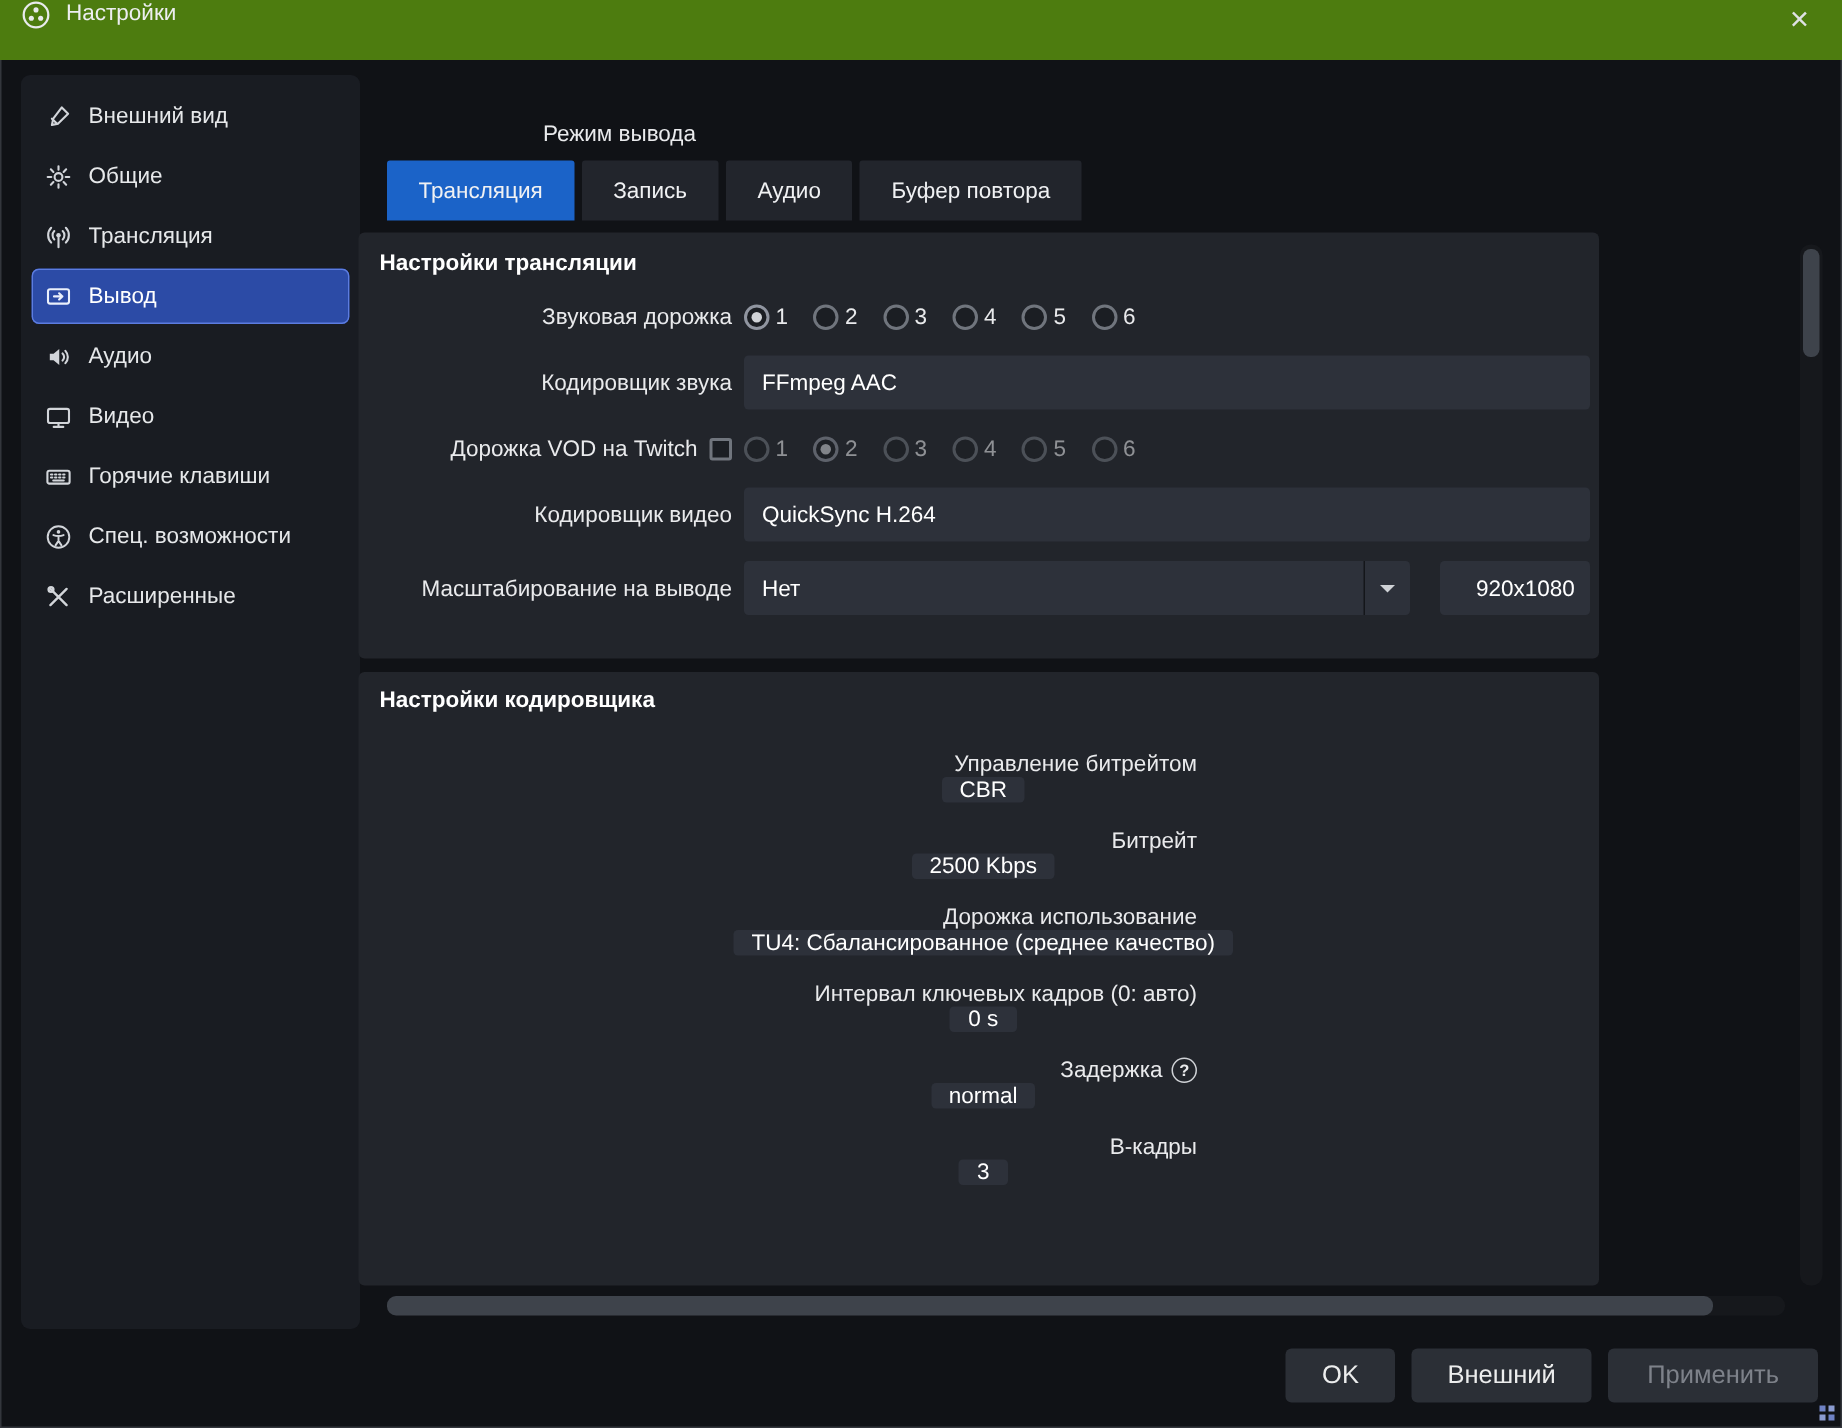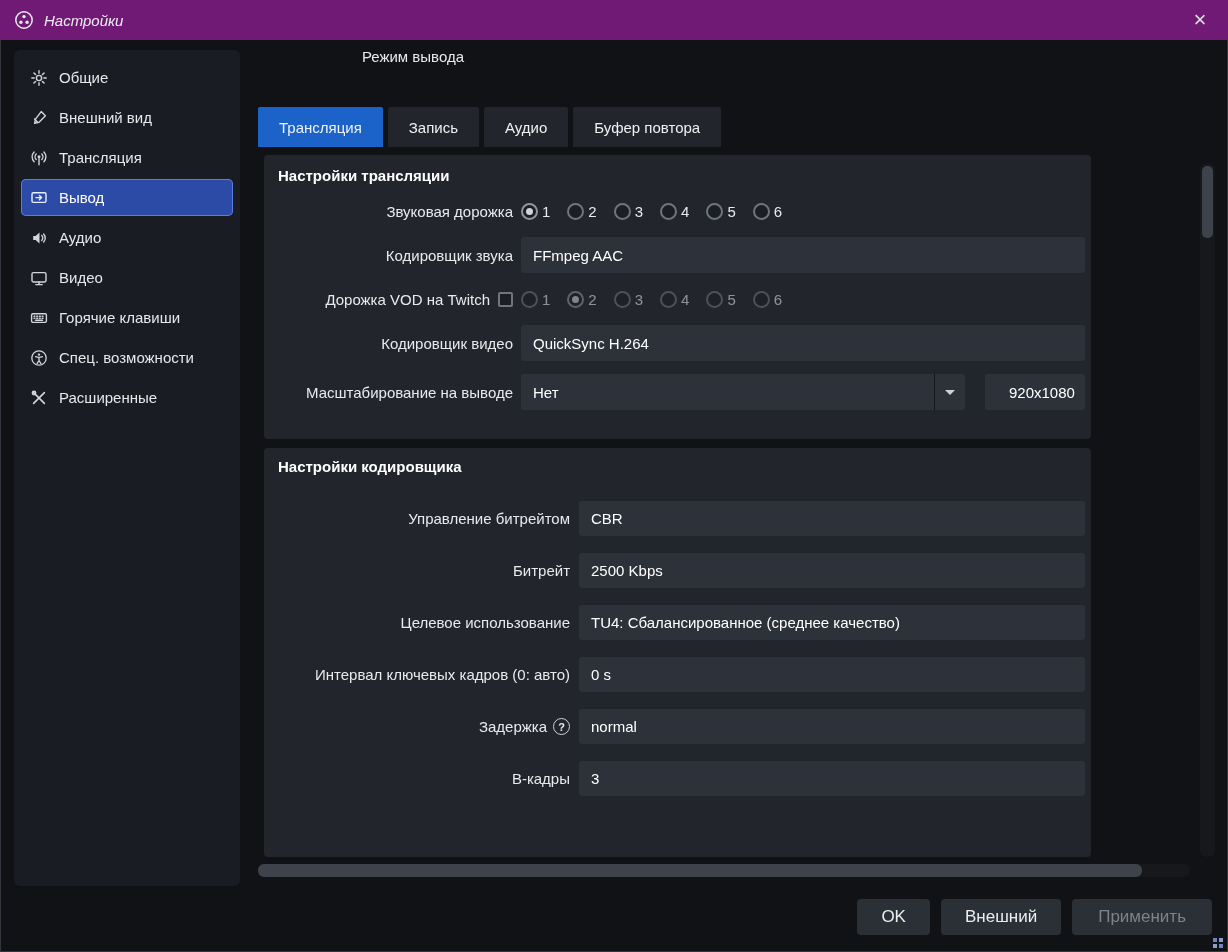--- a/index.html
+++ b/index.html
@@ -6,61 +6,61 @@
   html,body { width:1228px; height:952px; }
   body {
     font-family: "Liberation Sans", sans-serif;
     background:#101216;
     color:#e9eaec;
     overflow:hidden;
   }
   .window { position:relative; width:1228px; height:952px; box-shadow: inset 0 0 0 1px #33363c; }
 
   
-  .titlebar { position:absolute; top:0; left:0; right:0; height:40px; background:#701a75;
-              display:flex; align-items:center; padding:0 14px; gap:10px;font-style:italic; }
+  .titlebar { position:absolute; top:0; left:0; right:0; height:40px; background:#4d7c0f;
+              display:flex; align-items:flex-start; padding:0 14px; gap:10px; }
   .titlebar .title { font-size:15px; color:#eceef0; }
   .close-btn { margin-left:auto; font-size:22px; line-height:1; color:#dfe1e4; padding:2px 8px; cursor:default; }
 
   
   .sidebar { position:absolute; left:14px; top:50px; width:226px; height:836px;
              background:#191c22; border-radius:6px; padding:6px 0; }
   .side-item { display:flex; align-items:center; gap:11px; height:37px; margin:3px 7px;
                padding:0 9px; border-radius:5px; font-size:15px; color:#e6e8ea; }
   .side-item.selected { background:#2c4ba6; box-shadow: inset 0 0 0 1px #5c7ce0; color:#ffffff; }
   .side-item .icn { width:18px; height:18px; flex:none; display:flex; align-items:center; justify-content:center; }
   .icn svg { display:block; }
 
   
-  .outrow { position:absolute; left:250px; top:38px; width:963px; height:37px; display:flex; align-items:center; }
+  .outrow { position:absolute; left:250px; top:71px; width:963px; height:37px; display:flex; align-items:center; }
   .outrow .lbl { width:224px; text-align:right; padding-right:10px; font-size:15px; flex:none; }
   .combo { position:relative; flex:1; height:37px; background:#2d313a; border-radius:4px;
            display:flex; align-items:center; padding:0 40px 0 12px; font-size:15px; color:#fff; }
   .combo-arrow { position:absolute; right:0; top:0; bottom:0; width:31px; border-left:1px solid #14161a;
                  display:flex; align-items:center; justify-content:center; }
   .tri { width:0; height:0; border:5px solid transparent; border-top-color:#cfd2d6; margin-top:5px; }
 
   
   .tabs { position:absolute; left:258px; top:107px; display:flex; gap:5px; }
   .tab { height:40px; padding:0 21px; background:#22252c; color:#f0f1f3; font-size:15px;
          display:flex; align-items:center; border-radius:2px 2px 0 0; }
   .tab.active { background:#1b63c8; }
 
   
-  .panel { position:absolute; left:264px; width:827px; background:#22252b; border-radius:4px; }
+  .panel { position:absolute; left:239px; width:827px; background:#22252b; border-radius:4px; }
   .panel1 { top:155px; height:284px; padding:12px 6px 0 12px; }
   .panel2 { top:448px; height:409px; padding:10px 6px 0 12px; }
   .ptitle { font-weight:700; font-size:15px; color:#ffffff; padding-left:2px; }
   .panel1 .ptitle { margin-bottom:14px; }
   .panel2 .ptitle { margin-bottom:26px; }
 
   .row1 { display:flex; align-items:center; margin-bottom:13px; min-height:26px; }
   .label1 { width:245px; flex:none; text-align:center; padding-right:8px; font-size:15px;
             display:flex; justify-content:flex-end; align-items:center; gap:2px; }
-  .row2 { display:flex; align-items:center; margin-bottom:17px; }
+  .row2 { display:flex; align-items:center; margin-bottom:17px;flex-direction:column; }
   .row2:last-child { margin-bottom:0; }
   .label2 { width:303px; flex:none; text-align:right; padding-right:9px; font-size:15px;
             display:flex; justify-content:flex-end; align-items:center; gap:3px; }
 
   .field { flex:1; height:36px; background:#2d313a; border-radius:3px; display:flex;
            align-items:center; padding:0 12px; font-size:15px; color:#fff; }
   .panel2 .field { height:35px; }
   .field.combo { padding-right:40px; }
 
   
@@ -109,36 +109,36 @@
       </svg>
     </span>
     <span class="title">Настройки</span>
     <span class="close-btn">×</span>
   </div>
 
   <div class="sidebar">
 
     <div class="side-item">
       <span class="icn">
-        <svg width="18" height="18" viewBox="0 0 18 18" stroke="#d2d5da" stroke-width="1.4" fill="none" stroke-linecap="round">
-          <circle cx="9" cy="9" r="2.6"></circle>
-          <path d="M9 1.8v2.4M9 13.8v2.4M1.8 9h2.4M13.8 9h2.4M3.9 3.9l1.7 1.7M12.4 12.4l1.7 1.7M14.1 3.9l-1.7 1.7M5.6 12.4l-1.7 1.7"></path>
-        </svg>
-      </span>
-      <span>Общие</span>
-    </div>
-
-    <div class="side-item">
-      <span class="icn">
         <svg width="18" height="18" viewBox="0 0 18 18" stroke="#d2d5da" stroke-width="1.4" fill="none" stroke-linecap="round" stroke-linejoin="round">
           <path d="M11.2 2.6l4.2 4.2-6.6 6.6-4.2.9.9-4.2z"></path>
           <path d="M4.6 10.1l3.3 3.3"></path>
         </svg>
       </span>
       <span>Внешний вид</span>
+    </div>
+
+    <div class="side-item">
+      <span class="icn">
+        <svg width="18" height="18" viewBox="0 0 18 18" stroke="#d2d5da" stroke-width="1.4" fill="none" stroke-linecap="round">
+          <circle cx="9" cy="9" r="2.6"></circle>
+          <path d="M9 1.8v2.4M9 13.8v2.4M1.8 9h2.4M13.8 9h2.4M3.9 3.9l1.7 1.7M12.4 12.4l1.7 1.7M14.1 3.9l-1.7 1.7M5.6 12.4l-1.7 1.7"></path>
+        </svg>
+      </span>
+      <span>Общие</span>
     </div>
 
     <div class="side-item">
       <span class="icn">
         <svg width="18" height="18" viewBox="0 0 18 18" stroke="#d2d5da" stroke-width="1.4" fill="none" stroke-linecap="round">
           <circle cx="9" cy="7.8" r="1.5" fill="#d2d5da" stroke="none"></circle>
           <path d="M6.2 10.6a4 4 0 0 1 0-5.6M11.8 5a4 4 0 0 1 0 5.6M4.1 12.7a7 7 0 0 1 0-9.8M13.9 2.9a7 7 0 0 1 0 9.8M9 9.6v6.2"></path>
         </svg>
       </span>
       <span>Трансляция</span>
@@ -322,21 +322,21 @@
     </div>
 
     <div class="row2">
       <span class="label2">Битрейт</span>
       <div class="field">
         <span>2500 Kbps</span>
       </div>
     </div>
 
     <div class="row2">
-      <span class="label2">Целевое использование</span>
+      <span class="label2">Дорожка использование</span>
       <div class="field">
         <span>TU4: Сбалансированное (среднее качество)</span>
       </div>
     </div>
 
 
     <div class="row2">
       <span class="label2">Интервал ключевых кадров (0: авто)</span>
       <div class="field">
         <span>0 s</span>

